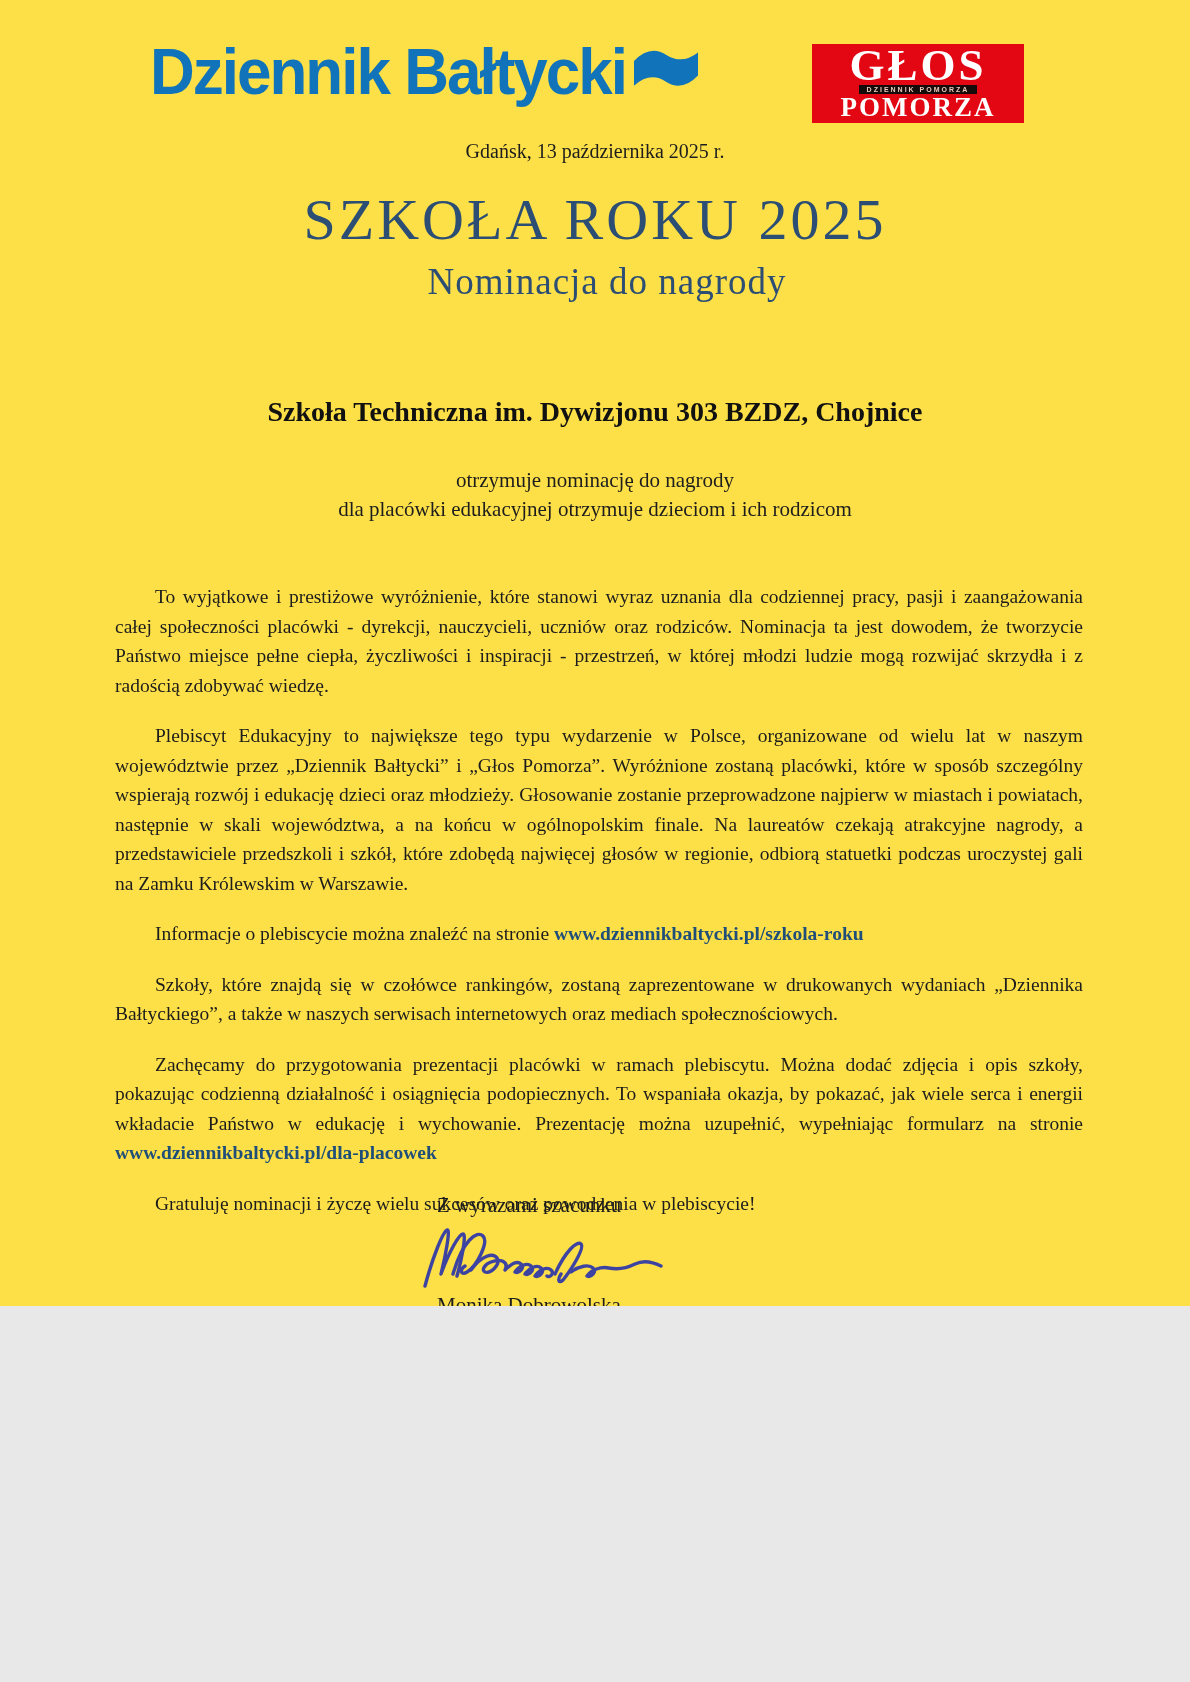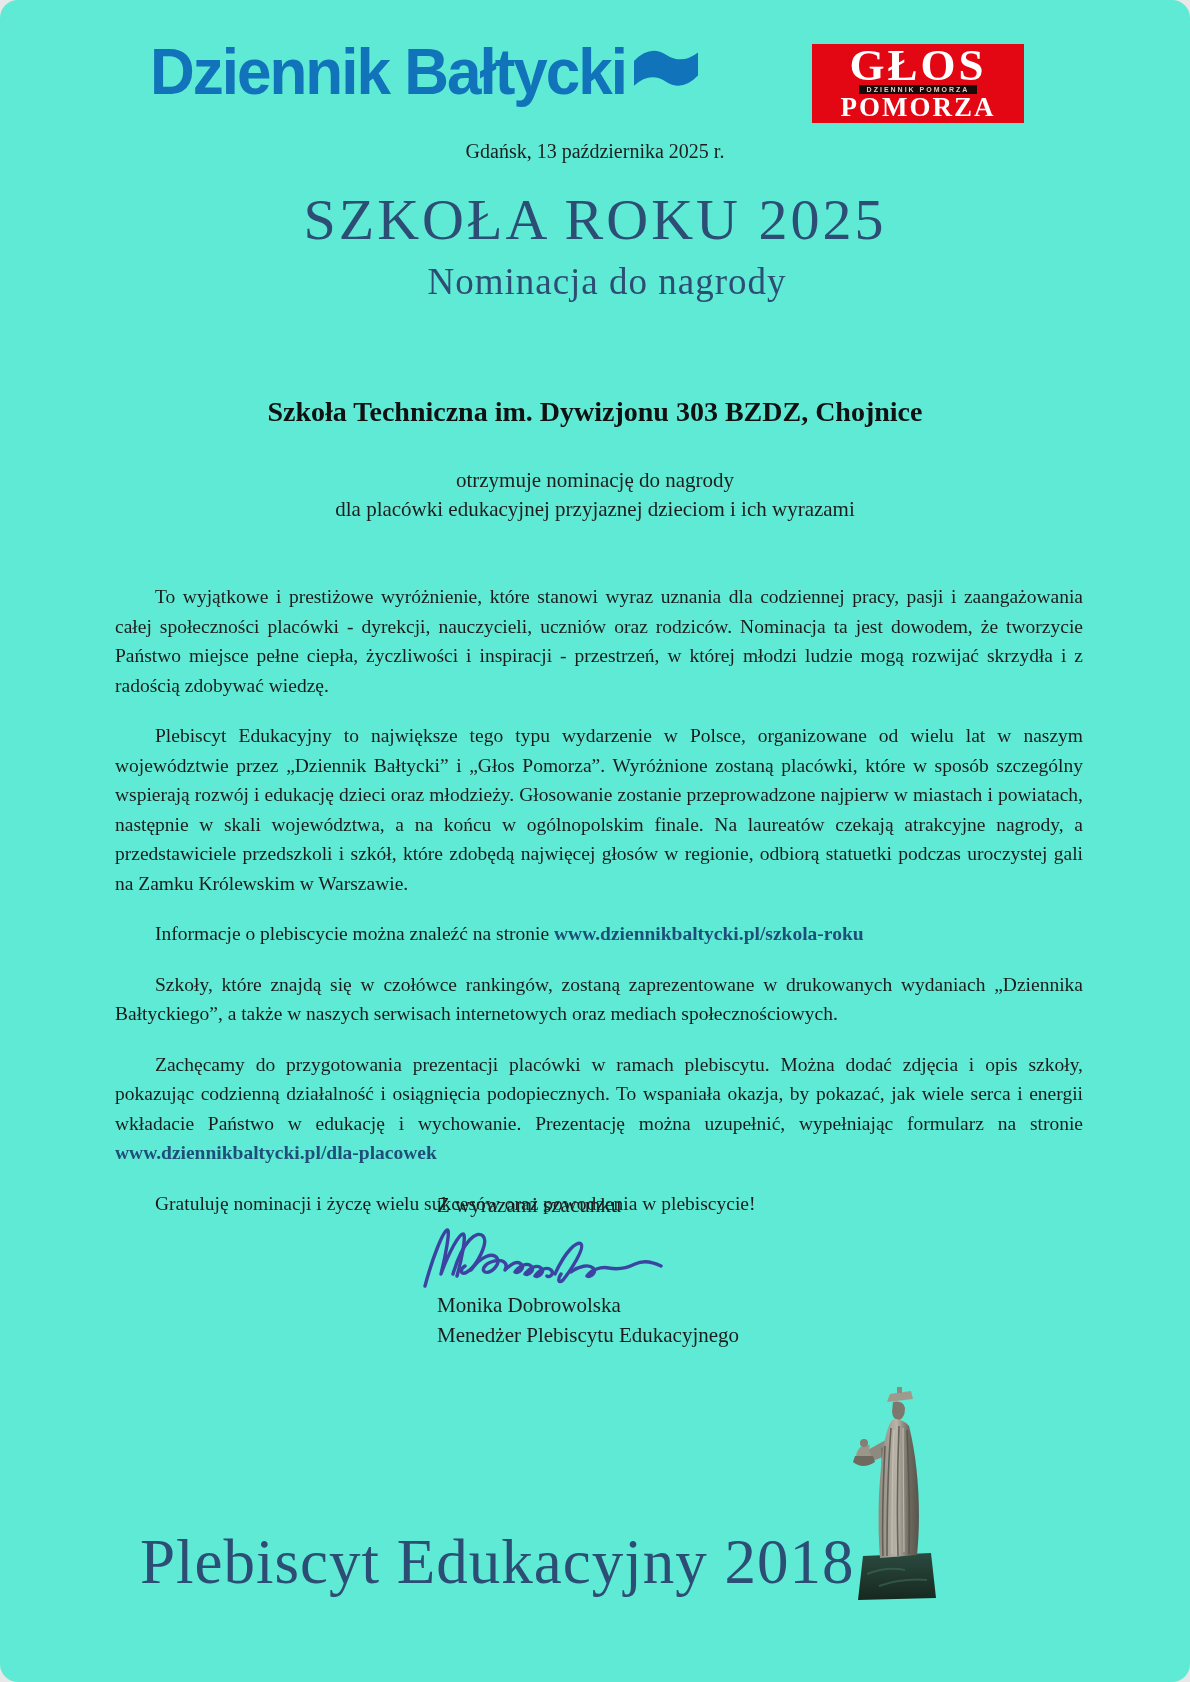--- a/index.html
+++ b/index.html
@@ -1,24 +1,23 @@
 <!DOCTYPE html>
 <html lang="pl"><head>
 <meta charset="utf-8">
 <style>
   html,body{margin:0;padding:0;background:#e8e8e8;}
   #page{
     position:relative;
-    width:1190px;height:1682px;
+    width:1190px;height:1306px;
     margin:0 auto;
-    background:#5eead4;
+    background:#fde047;
     font-family:"Liberation Serif", serif;
     color:#1d1d1d;
     overflow:hidden;
-    border-radius:18px;
   }
   
   .dz-logo{
     position:absolute;left:150px;top:38px;
     display:flex;align-items:flex-end;
     font-family:"Liberation Sans", sans-serif;
     font-weight:700;font-size:62px;line-height:1;
     letter-spacing:-2px;color:#1173B9;
     transform:scaleY(1.04);transform-origin:top left;
     white-space:nowrap;
@@ -83,21 +82,21 @@
     <div class="glos-line2">POMORZA</div>
   </div>
 
   <div class="centered date-line">Gdańsk, 13 października 2025 r.</div>
   <div class="centered page-title">SZKOŁA ROKU 2025</div>
   <div class="centered page-subtitle">Nominacja do nagrody</div>
   <div class="centered school-name">Szkoła Techniczna im. Dywizjonu 303 BZDZ, Chojnice</div>
 
   <div class="centered award-block">
     <div>otrzymuje nominację do nagrody</div>
-    <div>dla placówki edukacyjnej przyjaznej dzieciom i ich wyrazami</div>
+    <div>dla placówki edukacyjnej otrzymuje dzieciom i ich rodzicom</div>
   </div>
 
   <div class="body-copy">
     <p>To wyjątkowe i prestiżowe wyróżnienie, które stanowi wyraz uznania dla codziennej pracy, pasji i zaangażowania całej społeczności placówki - dyrekcji, nauczycieli, uczniów oraz rodziców. Nominacja ta jest dowodem, że tworzycie Państwo miejsce pełne ciepła, życzliwości i inspiracji - przestrzeń, w której młodzi ludzie mogą rozwijać skrzydła i z radością zdobywać wiedzę.</p>
     <p>Plebiscyt Edukacyjny to największe tego typu wydarzenie w Polsce, organizowane od wielu lat w naszym województwie przez „Dziennik Bałtycki” i „Głos Pomorza”. Wyróżnione zostaną placówki, które w sposób szczególny wspierają rozwój i edukację dzieci oraz młodzieży. Głosowanie zostanie przeprowadzone najpierw w miastach i powiatach, następnie w skali województwa, a na końcu w ogólnopolskim finale. Na laureatów czekają atrakcyjne nagrody, a przedstawiciele przedszkoli i szkół, które zdobędą najwięcej głosów w regionie, odbiorą statuetki podczas uroczystej gali na Zamku Królewskim w Warszawie.</p>
     <p><span>Informacje o plebiscycie można znaleźć na stronie </span><a href="#" class="doc-link">www.dziennikbaltycki.pl/szkola-roku</a></p>
     <p>Szkoły, które znajdą się w czołówce rankingów, zostaną zaprezentowane w drukowanych wydaniach „Dziennika Bałtyckiego”, a także w naszych serwisach internetowych oraz mediach społecznościowych.</p>
     <p><span>Zachęcamy do przygotowania prezentacji placówki w ramach plebiscytu. Można dodać zdjęcia i opis szkoły, pokazując codzienną działalność i osiągnięcia podopiecznych. To wspaniała okazja, by pokazać, jak wiele serca i energii wkładacie Państwo w edukację i wychowanie. Prezentację można uzupełnić, wypełniając formularz na stronie </span><a href="#" class="doc-link">www.dziennikbaltycki.pl/dla-placowek</a></p>
     <p>Gratuluję nominacji i życzę wielu sukcesów oraz powodzenia w plebiscycie!</p>
   </div>

